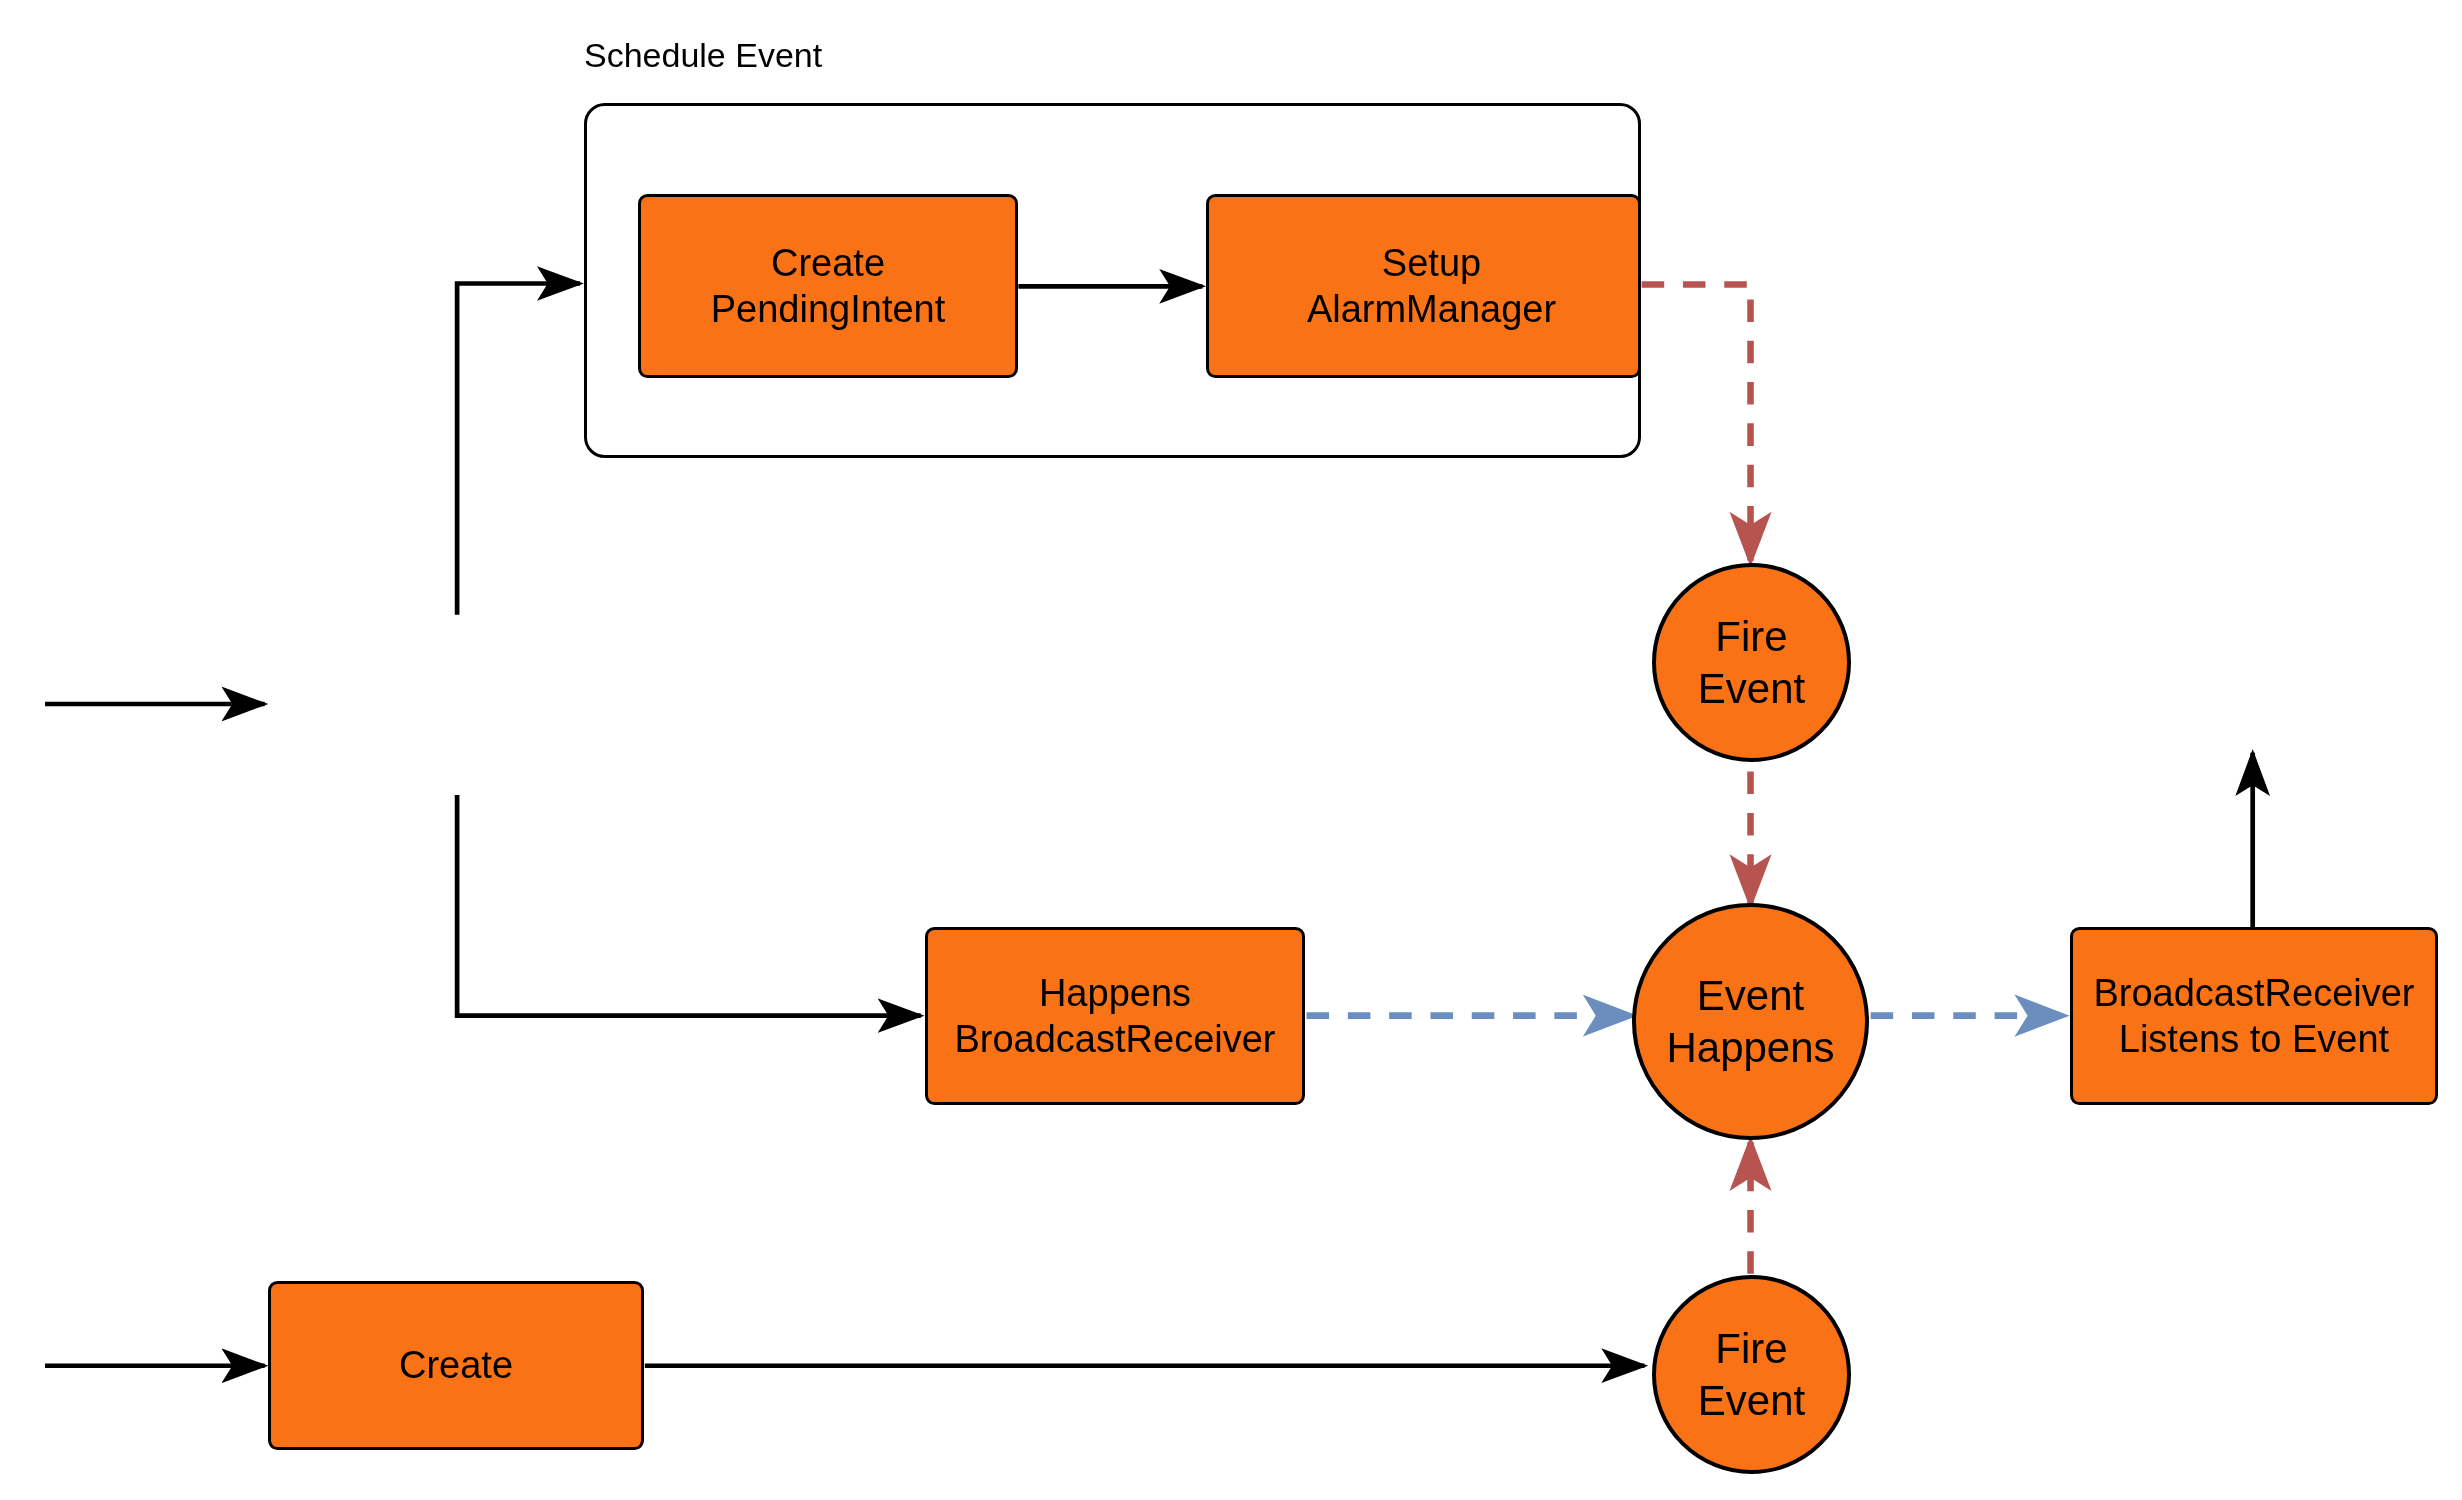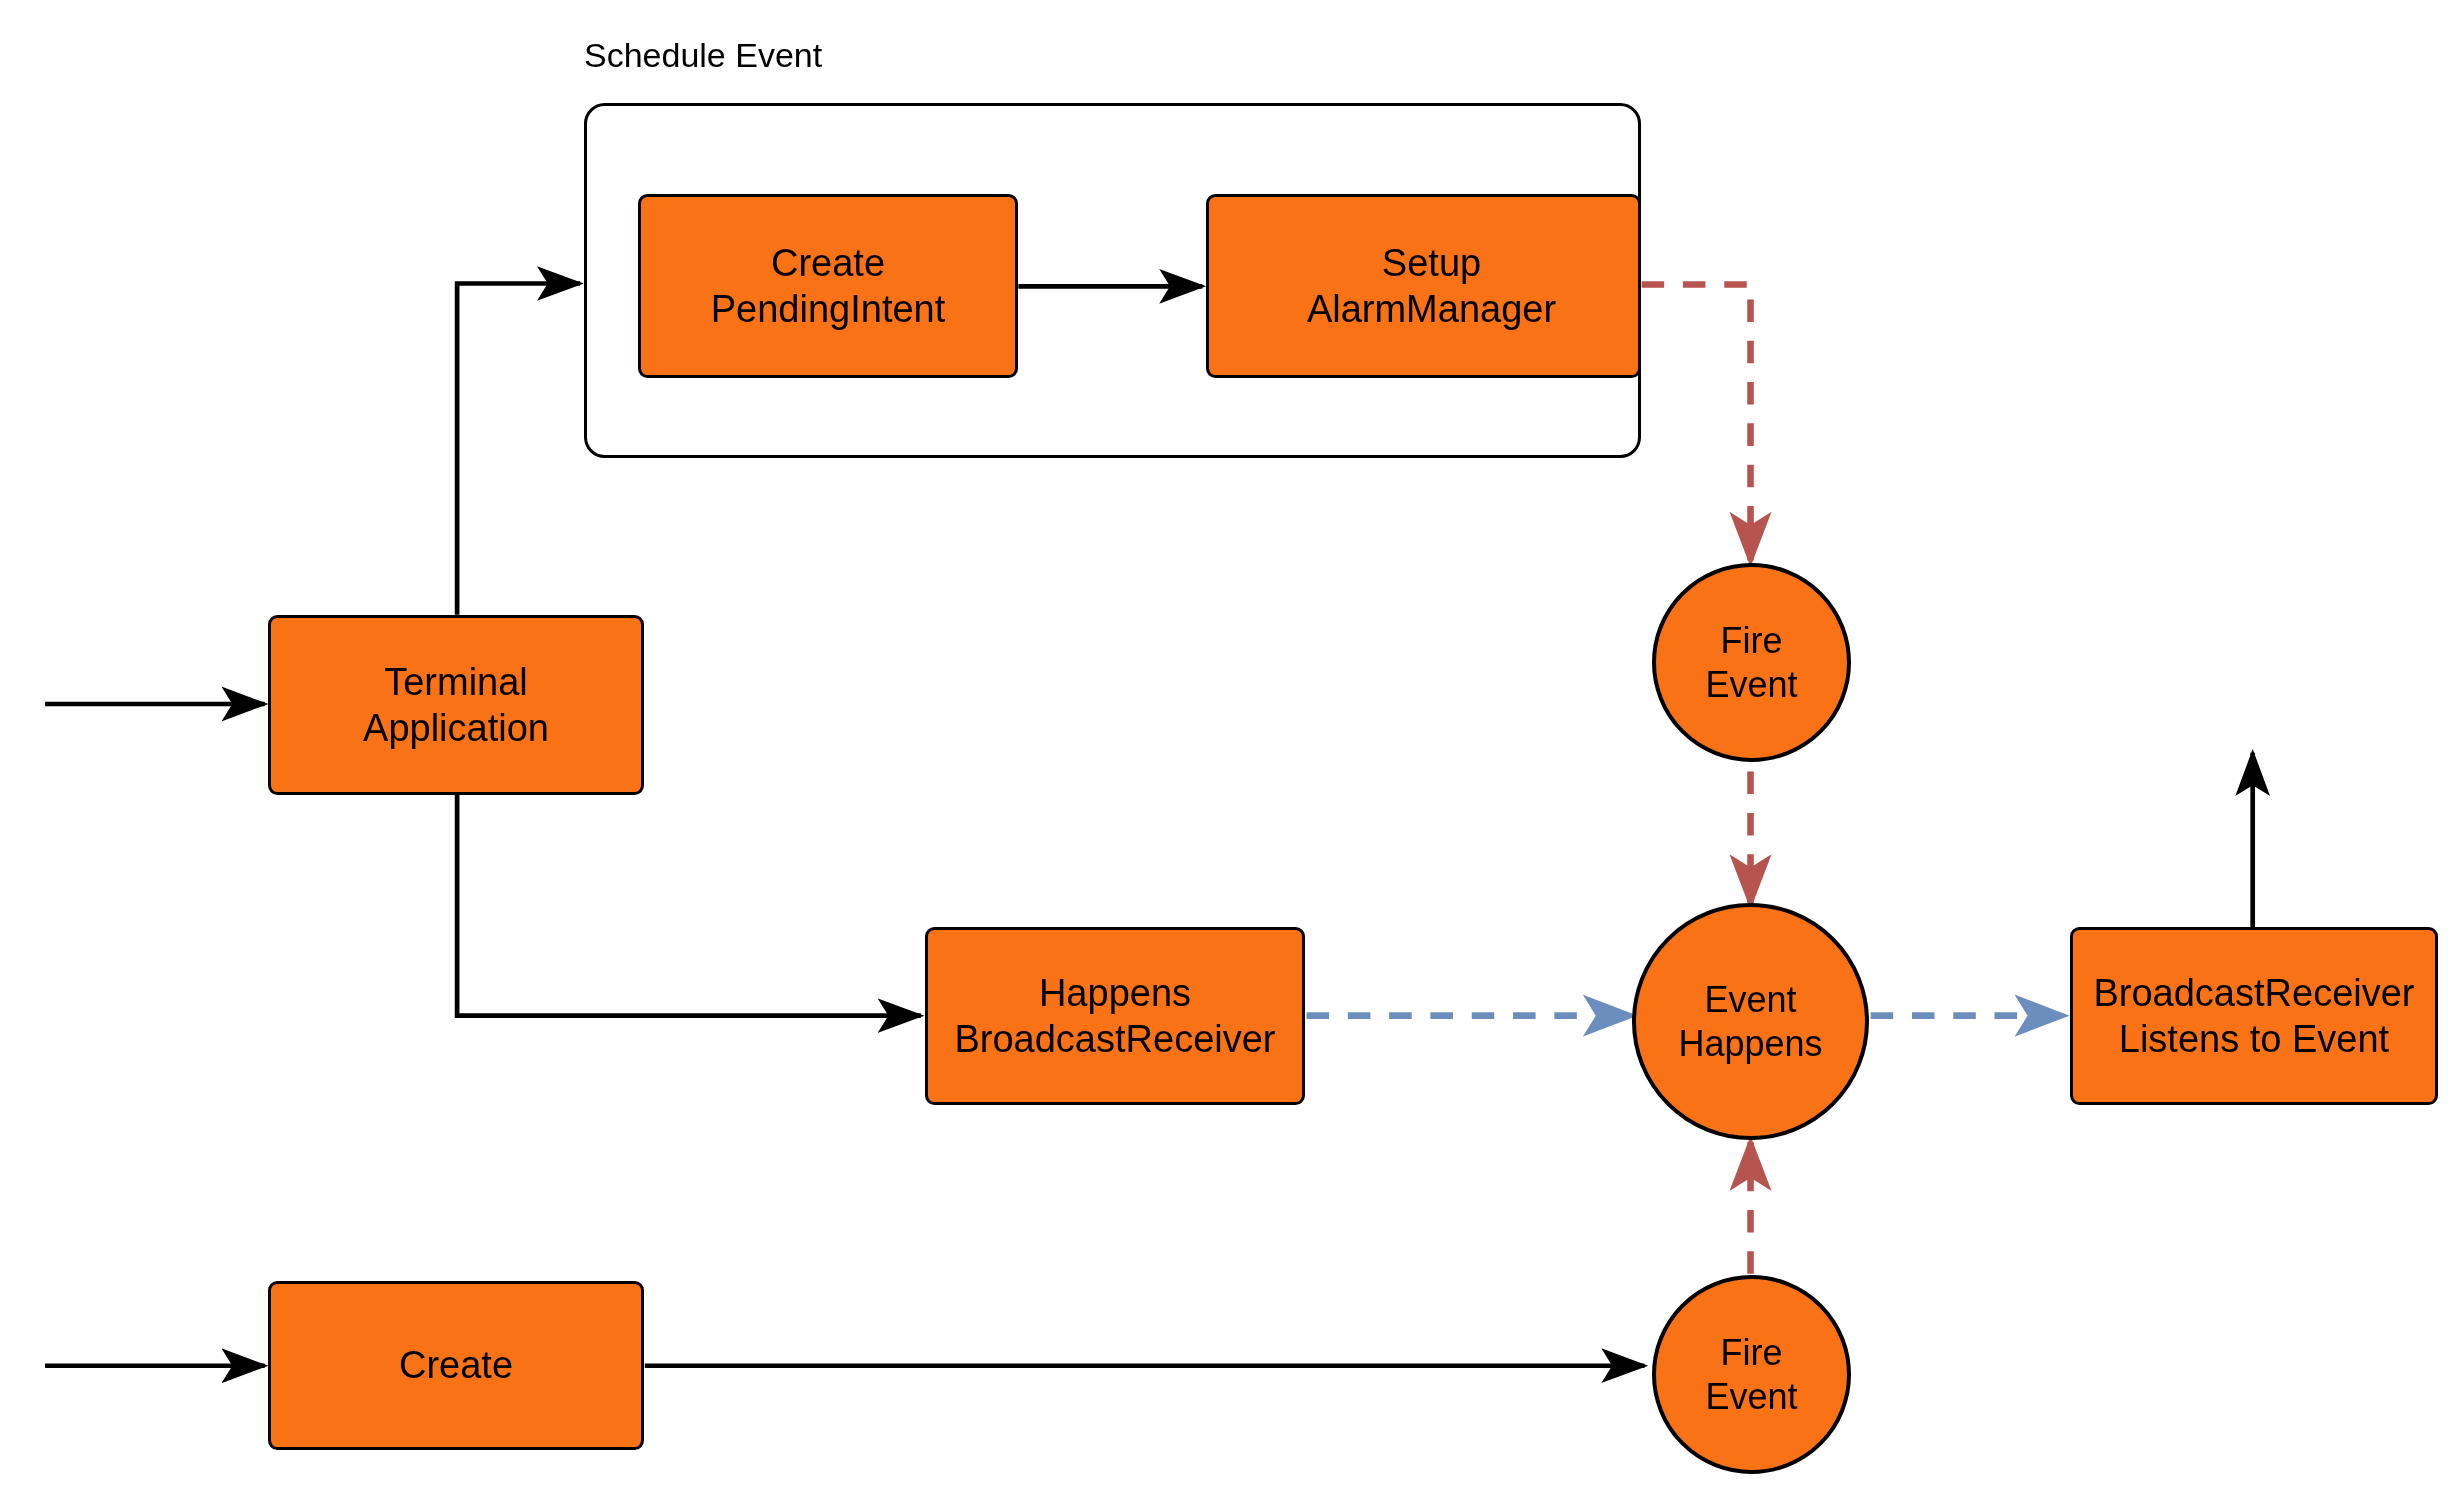--- a/index.html
+++ b/index.html
@@ -40,21 +40,21 @@
     font-size: 38px;
   }
   .group-box {
     border: 3.8px solid #000000;
     border-radius: 20.7px;
     background: transparent;
   }
   .circle {
     border: 4.7px solid #000000;
     border-radius: 50%;
-    font-size: 36px;
+    font-size: 42px;
   }
   .group-title {
     position: absolute;
     font-size: 34px;
     color: #000000;
     text-align: left;
     white-space: nowrap;
   }
 </style>
 </head>
@@ -127,22 +127,20 @@
   <div class="group-title" style="left:584px; top:36px; width:1055px;">Schedule Event</div>
 
   <div class="node group-box" style="left:584px; top:103px; width:1057px; height:355px;"></div>
 
   <div class="node rect" style="left:638px; top:194px; width:380px; height:184px;">Create
 PendingIntent</div>
 
   <div class="node rect" style="left:1206px; top:194px; width:435px; height:184px;padding-left:16px;">Setup
 AlarmManager</div>
 
-  <div class="node rect" style="left:268px; top:615px; width:376px; height:180px;">Terminal
-Application</div>
 
   <div class="node rect" style="left:925px; top:927px; width:380px; height:178px;">Happens
 BroadcastReceiver</div>
 
   <div class="node circle" style="left:1652px; top:563px; width:199px; height:199px;">Fire
 Event</div>
 
   <div class="node circle" style="left:1632px; top:903px; width:237px; height:237px;">Event
 Happens</div>
 

